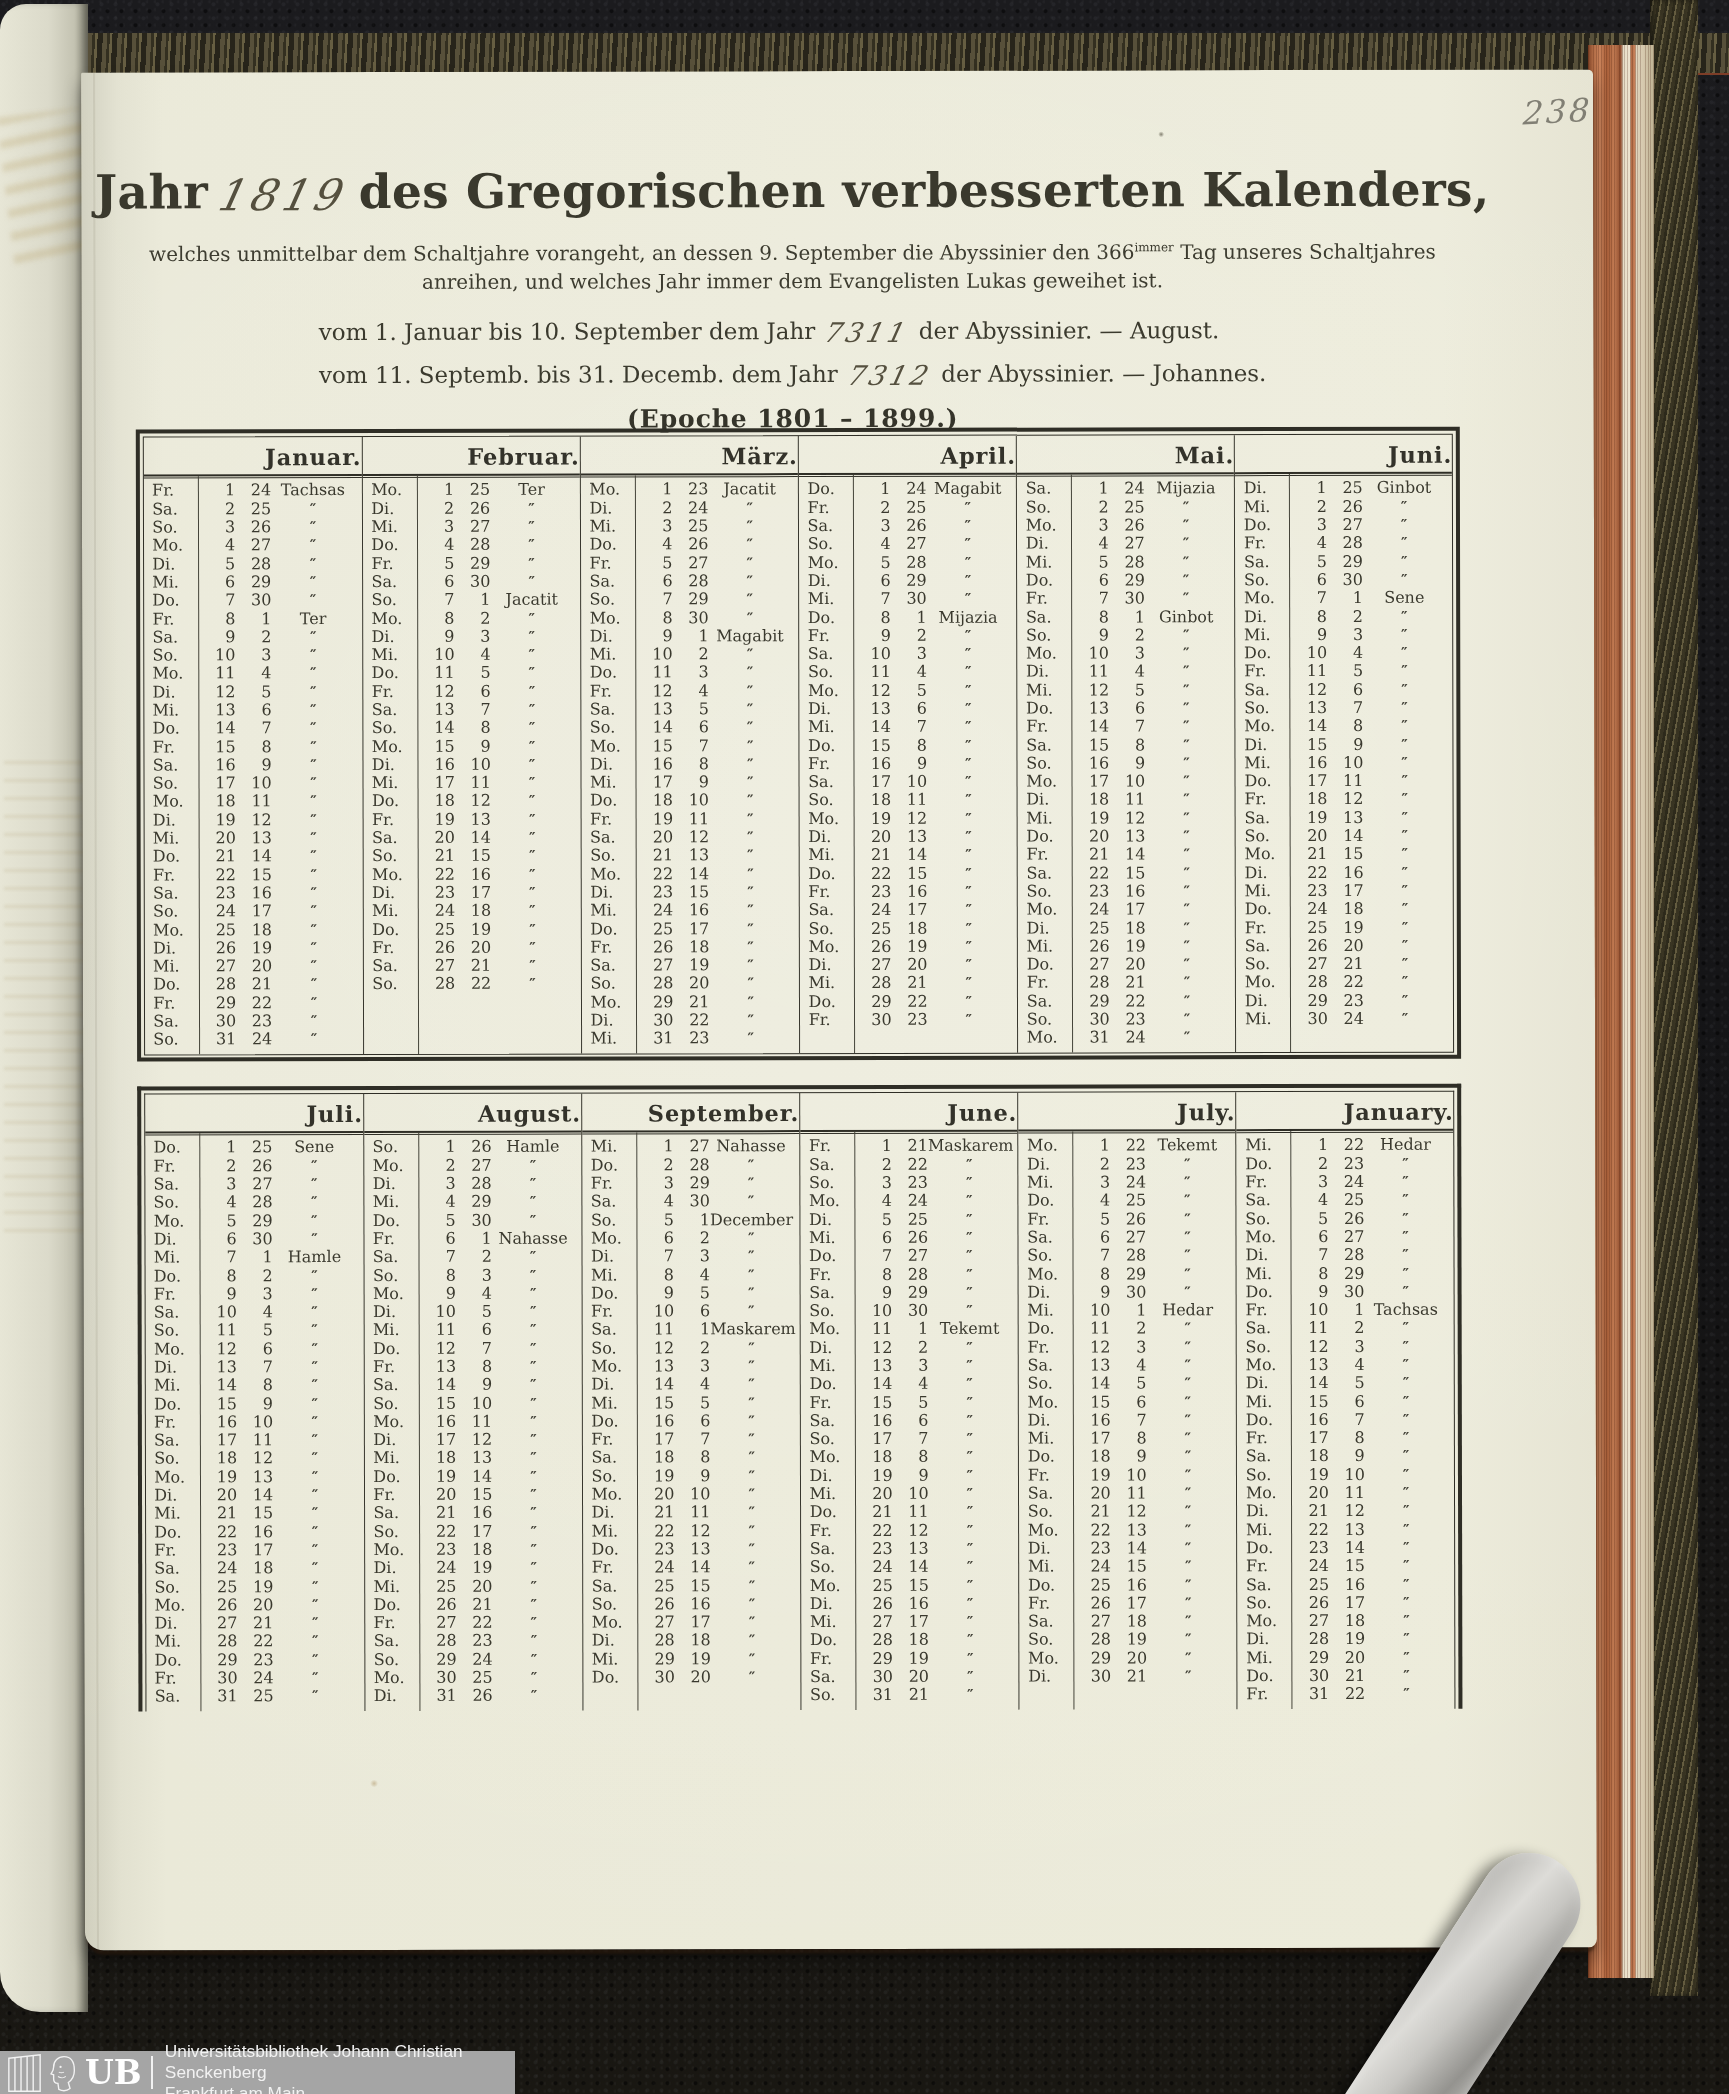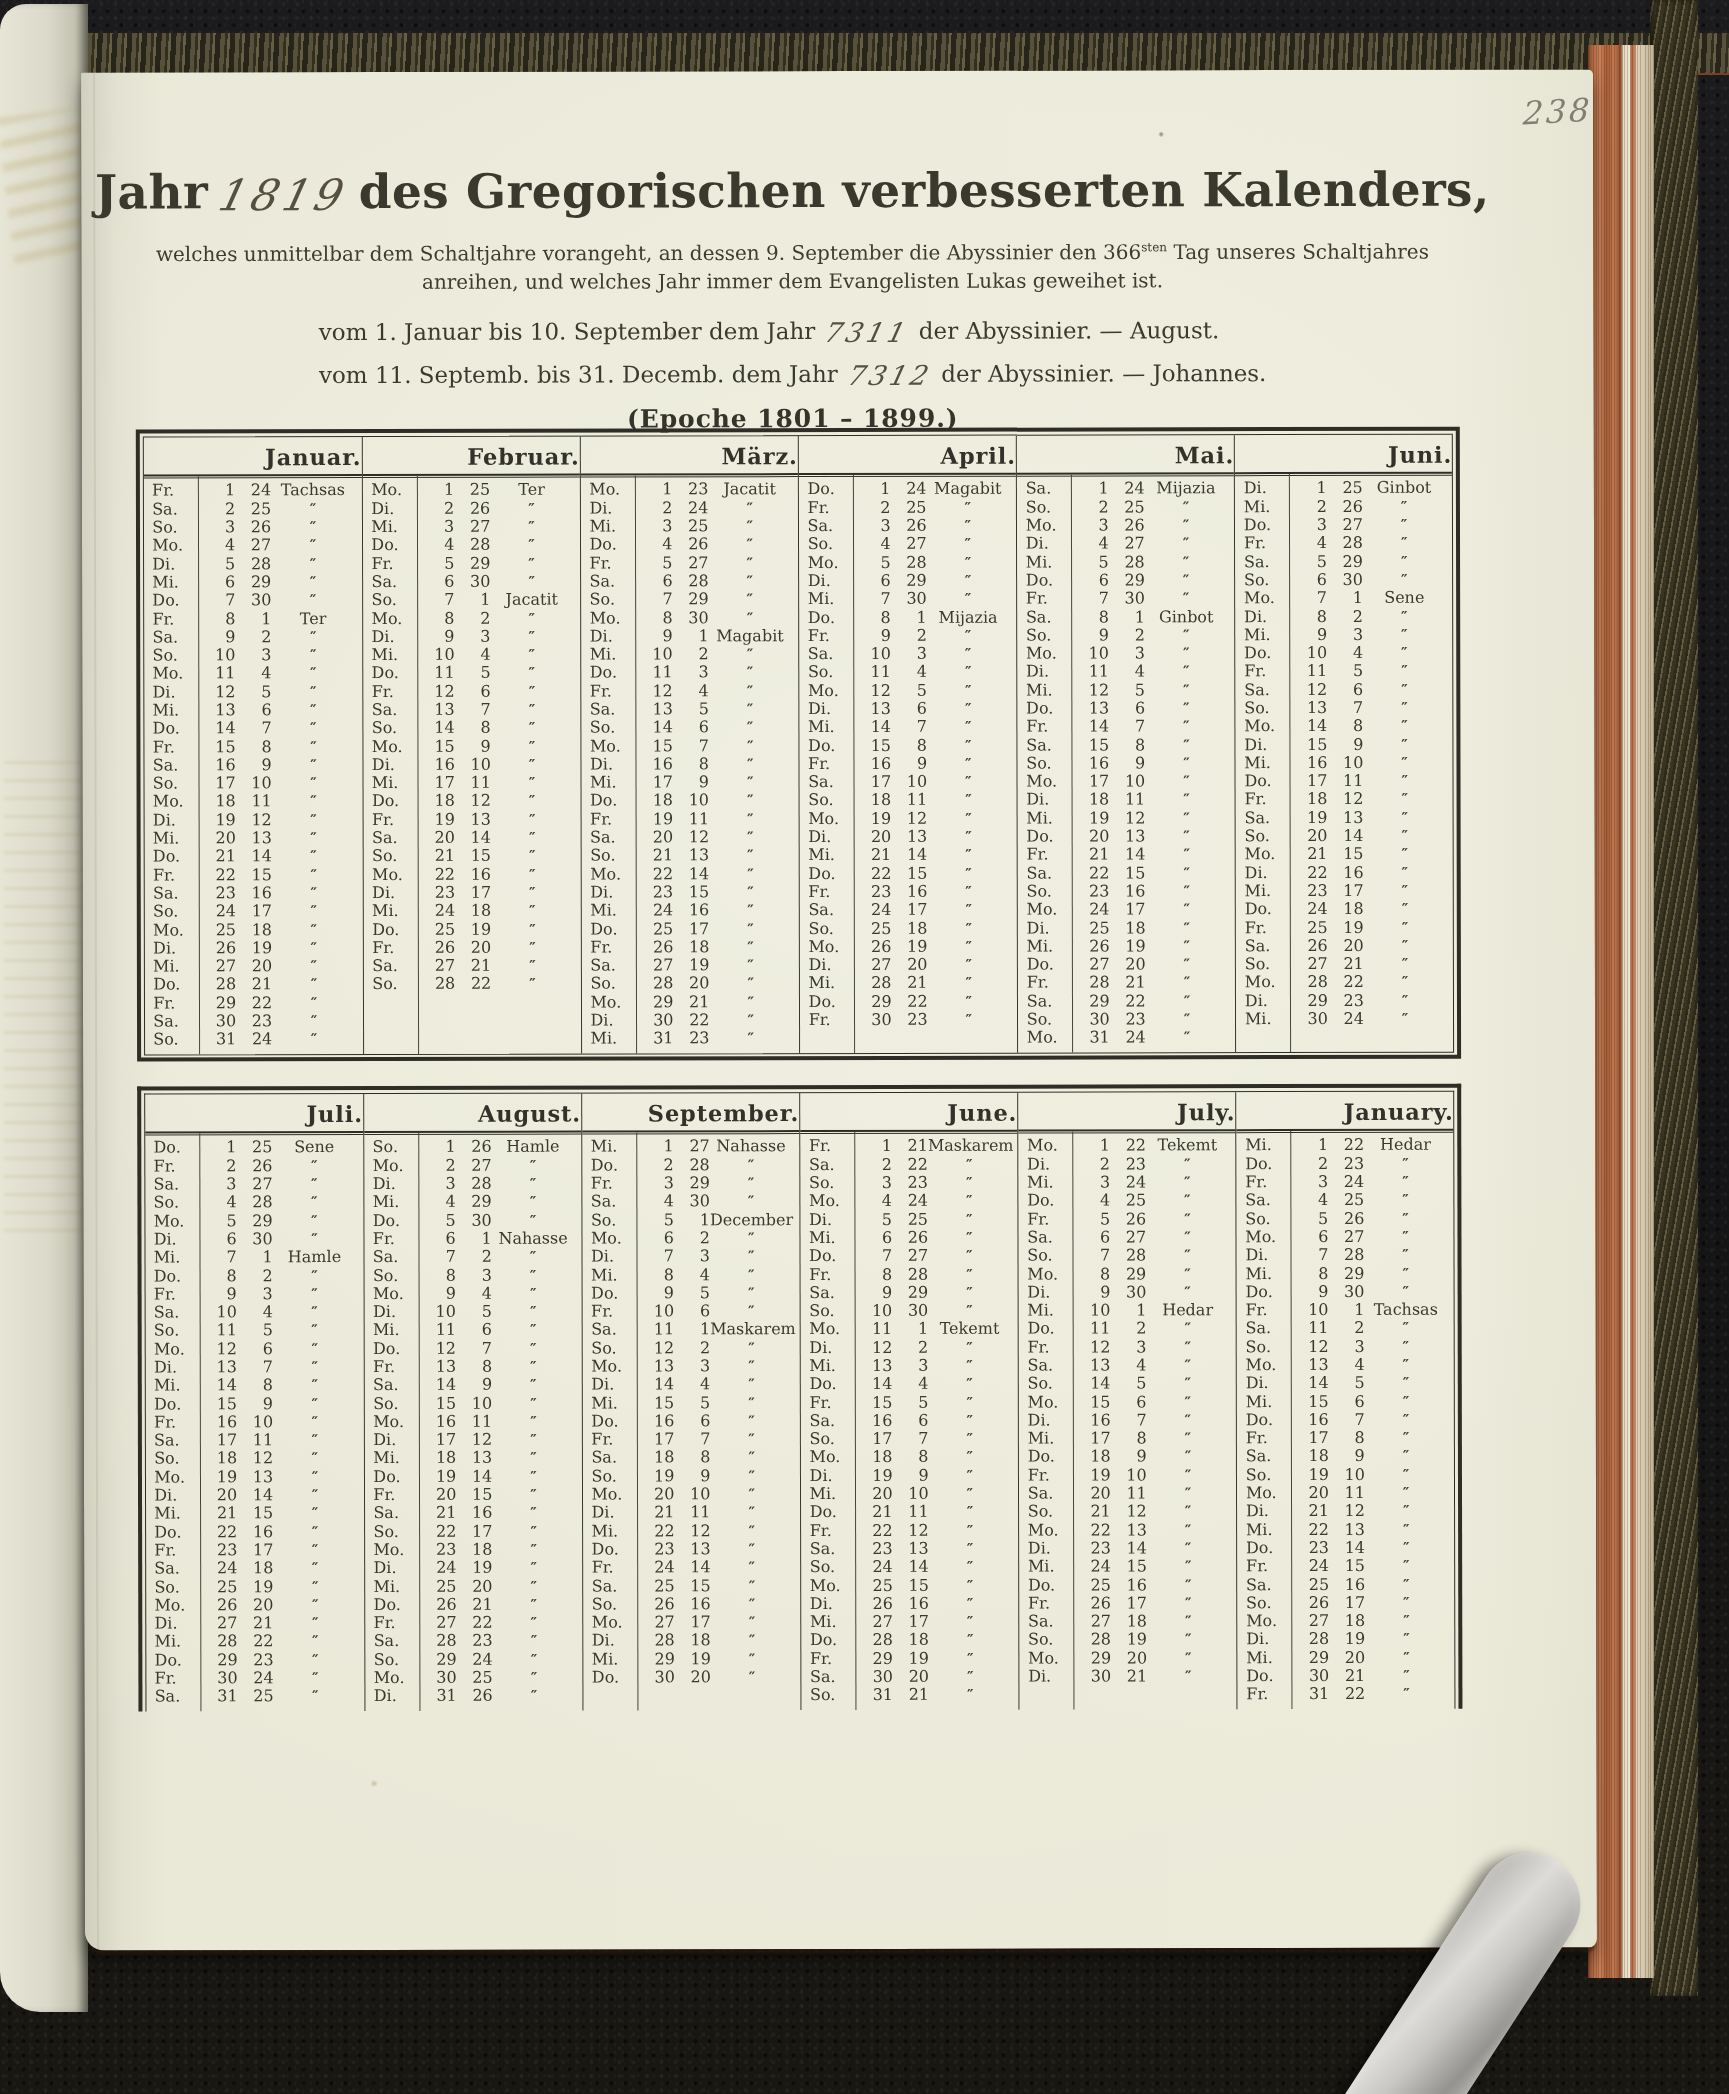--- a/index.html
+++ b/index.html
@@ -120,21 +120,21 @@
 
   <div class="page">
     <div class="stain s1"></div>
     <div class="stain s2"></div>
     <div class="stain s3"></div>
 
     <div class="pencil">238</div>
 
     <div class="header">
       <h1 class="title"><span>Jahr</span><span class="hand t-year">1819</span><span>des Gregorischen verbesserten Kalenders,</span></h1>
-      <p class="subtitle"><span>welches unmittelbar dem Schaltjahre vorangeht, an dessen 9. September die Abyssinier den 366</span><sup>sten</sup><span> Tag unseres Schaltjahres</span><br>
+      <p class="subtitle"><span>welches unmittelbar dem Schaltjahre vorangeht, an dessen 9. September die Abyssinier den 366</span><sup>immer</sup><span> Tag unseres Schaltjahres</span><br>
       <span>anreihen, und welches Jahr immer dem Evangelisten Lukas geweihet ist.</span></p>
       <div class="periods">
         <div><span>vom 1. Januar bis 10. September dem Jahr</span><span class="hand p-year">7311</span><span>der Abyssinier. — August.</span></div>
         <div><span>vom 11. Septemb. bis 31. Decemb. dem Jahr</span><span class="hand p-year">7312</span><span>der Abyssinier. — Johannes.</span></div>
       </div>
       <div class="epoche">(Epoche 1801 – 1899.)</div>
     </div>
 
     <div class="cal-table t1">
       <div class="cal-inner">
@@ -2391,14 +2391,33 @@
                 <span class="lbl ditto">″</span>
               </div>
             </div>
           </div>
         </div>
     </div>
   </div>
 
   <div class="clip"></div>
 
+  <div class="banner">
+    <div class="logo">
+      <svg width="35" height="40" viewBox="0 0 40 46">
+        <path d="M2 6 L38 2 V44 H2 Z" fill="none" stroke="#f2f2f2" stroke-width="1.6"></path>
+        <path d="M9 5.3 V44 M16 4.6 V44 M23 3.9 V44 M30 3.2 V44" stroke="#f2f2f2" stroke-width="1.6"></path>
+      </svg>
+      <svg width="36" height="38" viewBox="0 0 40 44">
+        <path d="M20 3c-7 0-12 5-12 12 0 4-2 6-3 8l3 1v5c0 3 2 5 5 5l1 7c4 2 9 2 13-1l-2-7c4-3 7-8 7-14C32 9 28 3 20 3z" fill="none" stroke="#f2f2f2" stroke-width="1.6"></path>
+        <circle cx="16" cy="15" r="1.3" fill="#f2f2f2"></circle>
+        <path d="M14 21c2 1 4 1 6 0 M13 26c3 2 7 2 9 0" stroke="#f2f2f2" fill="none" stroke-width="1.2"></path>
+      </svg>
+      <span class="ub">UB</span>
+      <span class="logo-divider"></span>
+    </div>
+    <div class="stamp-lines">
+      <div>Universitätsbibliothek Johann Christian Senckenberg</div>
+      <div>Frankfurt am Main</div>
+    </div>
+  </div>
 </div>
 
 
 </body></html>

